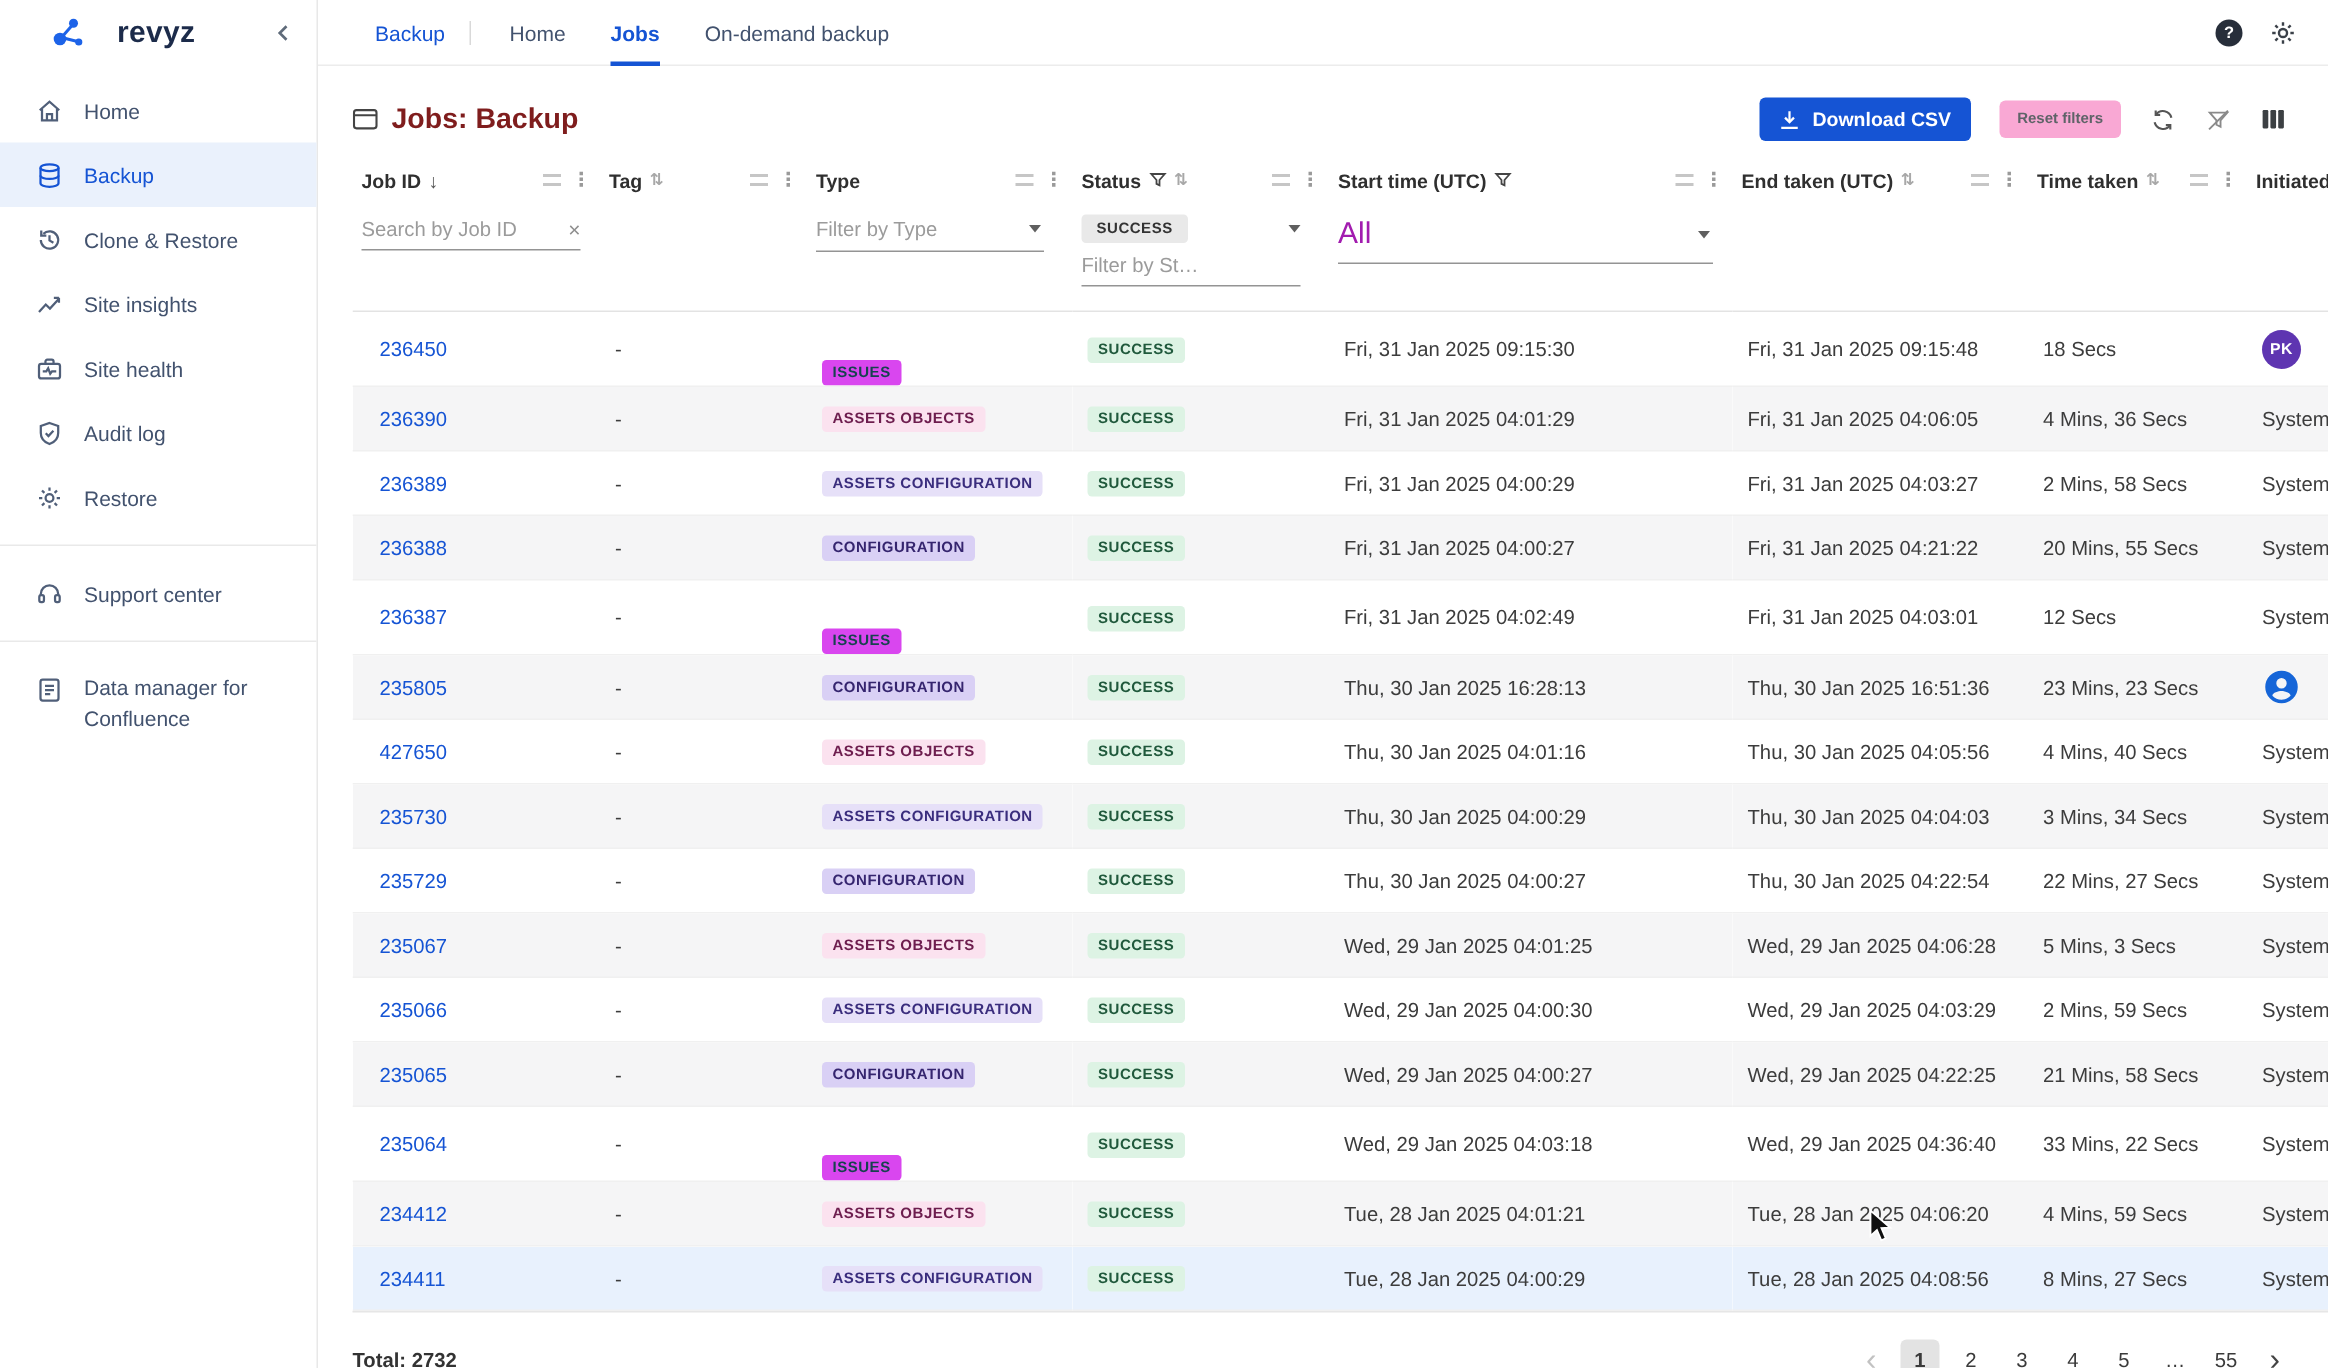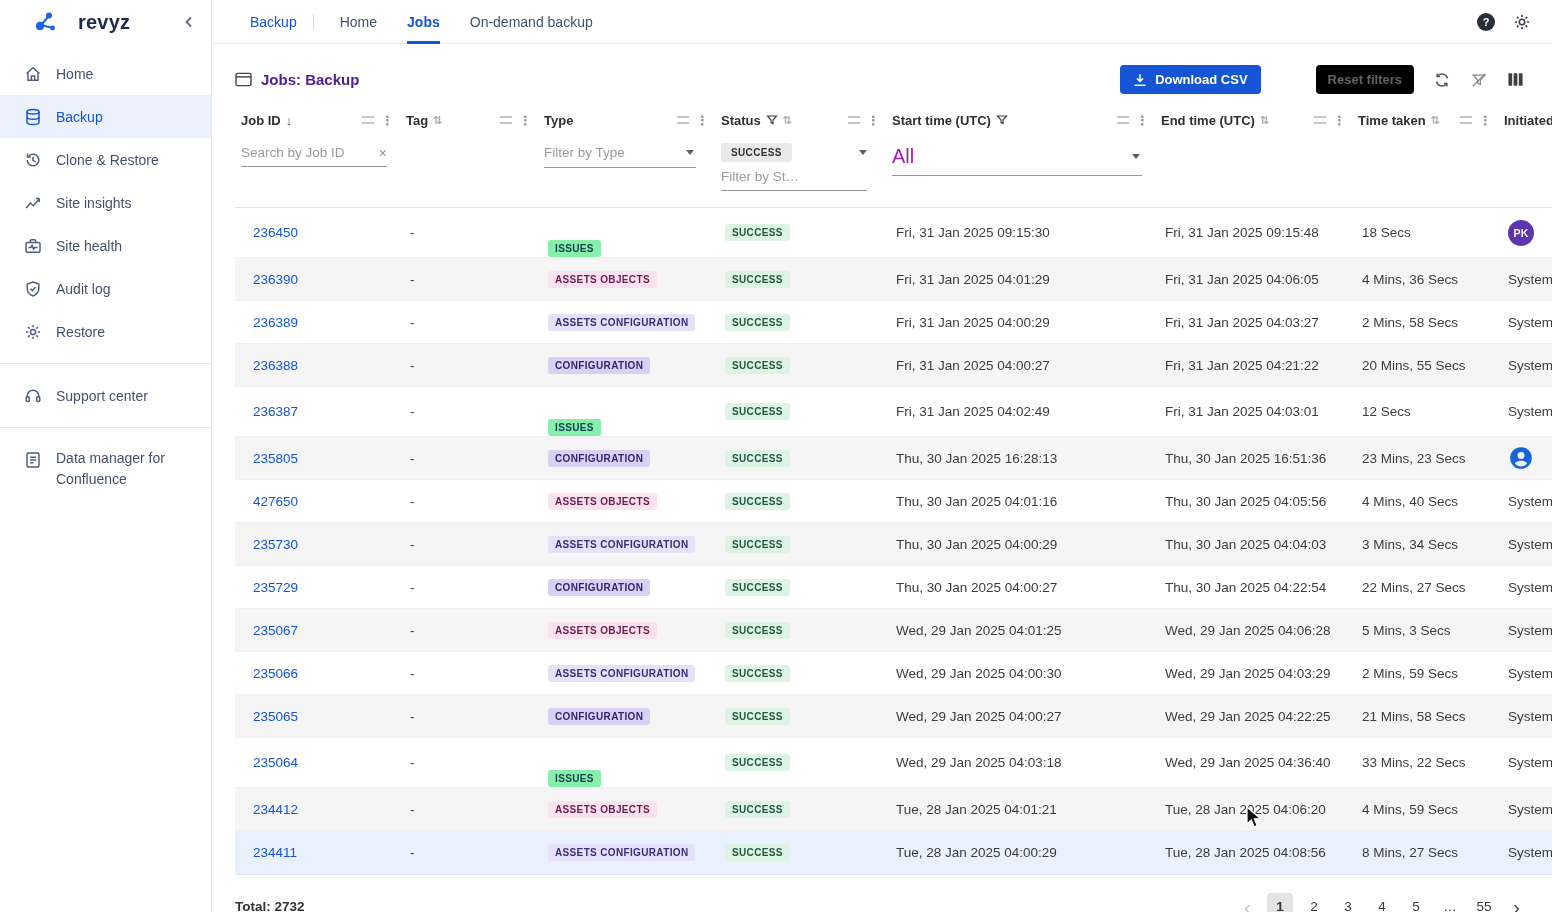--- a/index.html
+++ b/index.html
@@ -29,24 +29,24 @@
   .tab.link { color:#1554d4; margin-right:16px; }
   .tab.active { color:#1554d4; font-weight:600; border-bottom:3px solid #1554d4; padding-top:3px; }
   .tab-sep { width:1px; height:16px; background:#d9d9d9; margin-right:26px; }
   .topbar-right { margin-left:auto; display:flex; align-items:center; gap:17px; }
   .help-badge { width:18px; height:18px; border-radius:50%; background:#272e3a; color:#fff; font-size:11px; font-weight:700; display:flex; align-items:center; justify-content:center; cursor:pointer; }
   .gear-btn { display:flex; color:#3b4149; cursor:pointer; }
 
   
   .content { padding-left:23px; }
   .toolbar { display:flex; align-items:center; margin:21px 0 11px; padding-right:28px; }
-  .page-title { display:flex; align-items:center; gap:9px; font-size:15px; font-weight:700; color:#4c1d95; }
+  .page-title { display:flex; align-items:center; gap:9px; font-size:19px; font-weight:700; color:#7f1d1d; }
   .toolbar-right { margin-left:auto; display:flex; align-items:center; gap:19px; }
   .btn-primary { background:#1554d4; color:#fff; font-size:13px; font-weight:600; border:none; border-radius:4px; padding:7px 13px; display:flex; align-items:center; gap:8px; cursor:pointer; font-family:inherit; }
-  .btn-secondary { background:#000000; color:#5f6368; font-size:13px; font-weight:600; border:none; border-radius:4px; padding:7px 12px; cursor:pointer; font-family:inherit;margin-left:36px; }
+  .btn-secondary { background:#f9a8d4; color:#5f6368; font-size:10px; font-weight:600; border:none; border-radius:4px; padding:7px 12px; cursor:pointer; font-family:inherit; }
   .icon-btn { display:flex; cursor:pointer; }
 
   
   .table-clip { width:1317px; overflow:hidden; border-bottom:1px solid #e6e6e6; }
   table { width:1473px; table-layout:fixed; border-collapse:collapse; }
   thead th { text-align:left; font-size:13px; font-weight:700; color:#2f2f2f; padding:0 4px 0 6px; height:30px; cursor:pointer; }
   .th-inner { display:flex; align-items:center; gap:5px; }
   .th-label { white-space:nowrap; }
   .sort-single { font-size:13px; color:#555; line-height:1; }
   .sort-dual { font-size:11px; color:#a8a8a8; line-height:1; }
@@ -64,21 +64,21 @@
   .chip { display:inline-block; background:#e9e9e9; color:#333; font-size:10px; font-weight:700; letter-spacing:.35px; padding:4px 10px; border-radius:3px; cursor:pointer; }
   .chip-row { display:flex; align-items:center; margin-bottom:3px; padding-top:2px; }
 
   tbody td { font-size:13.5px; color:#3c3c3c; height:43px; padding:0 8px 0 10px; white-space:nowrap; overflow:hidden; }
   tbody tr { border-bottom:1px solid #f0f0f0; }
   tbody tr:nth-child(even) { background:#f5f5f6; }
   tr.row-hover { background:#e8f1fd !important; }
   td.c-jobid { padding-left:18px; }
   .job-link { color:#1554d4; text-decoration:none; cursor:pointer; }
   .badge { display:inline-block; font-size:10px; font-weight:700; letter-spacing:.35px; padding:3px 7px; border-radius:3px; white-space:nowrap; }
-  .t-issues { background:#86efac; color:#17424f;margin-top:32px; }
+  .t-issues { background:#d946ef; color:#17424f;margin-top:32px; }
   .t-assets-objects { background:#fbe2ef; color:#6d1d4e; }
   .t-assets-configuration { background:#e6e0f8; color:#3a2d7d; }
   .t-configuration { background:#d9d0f5; color:#35256f; }
   .status-badge { background:#ddf3e4; color:#20593c; }
   .avatar { width:26px; height:26px; border-radius:50%; background:#5e35b1; color:#fff; font-size:10.5px; font-weight:700; display:flex; align-items:center; justify-content:center; letter-spacing:.3px; cursor:pointer; }
   .user-ic { display:flex; cursor:pointer; }
 
   
   .table-footer { width:1317px; display:flex; align-items:center; padding:18px 24px 0 0; }
   .total { font-size:13.5px; font-weight:700; color:#333; }
@@ -333,21 +333,21 @@
                     <svg width="12" height="12" viewBox="0 0 12 12" fill="none" stroke="#444" stroke-width="1.2">
                       <path d="M1.5 2 h9 l-3.5 4 v3.6 l-2-1 V6 Z"></path>
                     </svg>
                   </span>
               <span class="drag-icon"></span>
               <span class="dots-icon">⋮</span>
             </div>
               </th>
             <th>
                 <div class="th-inner">
-              <span class="th-label">End time (UTC)</span>
+              <span class="th-label">End taken (UTC)</span>
               <span class="sort-dual">⇅</span>
               <span class="drag-icon"></span>
               <span class="dots-icon">⋮</span>
             </div>
               </th>
             <th>
                 <div class="th-inner">
               <span class="th-label">Time taken</span>
               <span class="sort-dual">⇅</span>
               <span class="drag-icon"></span>

